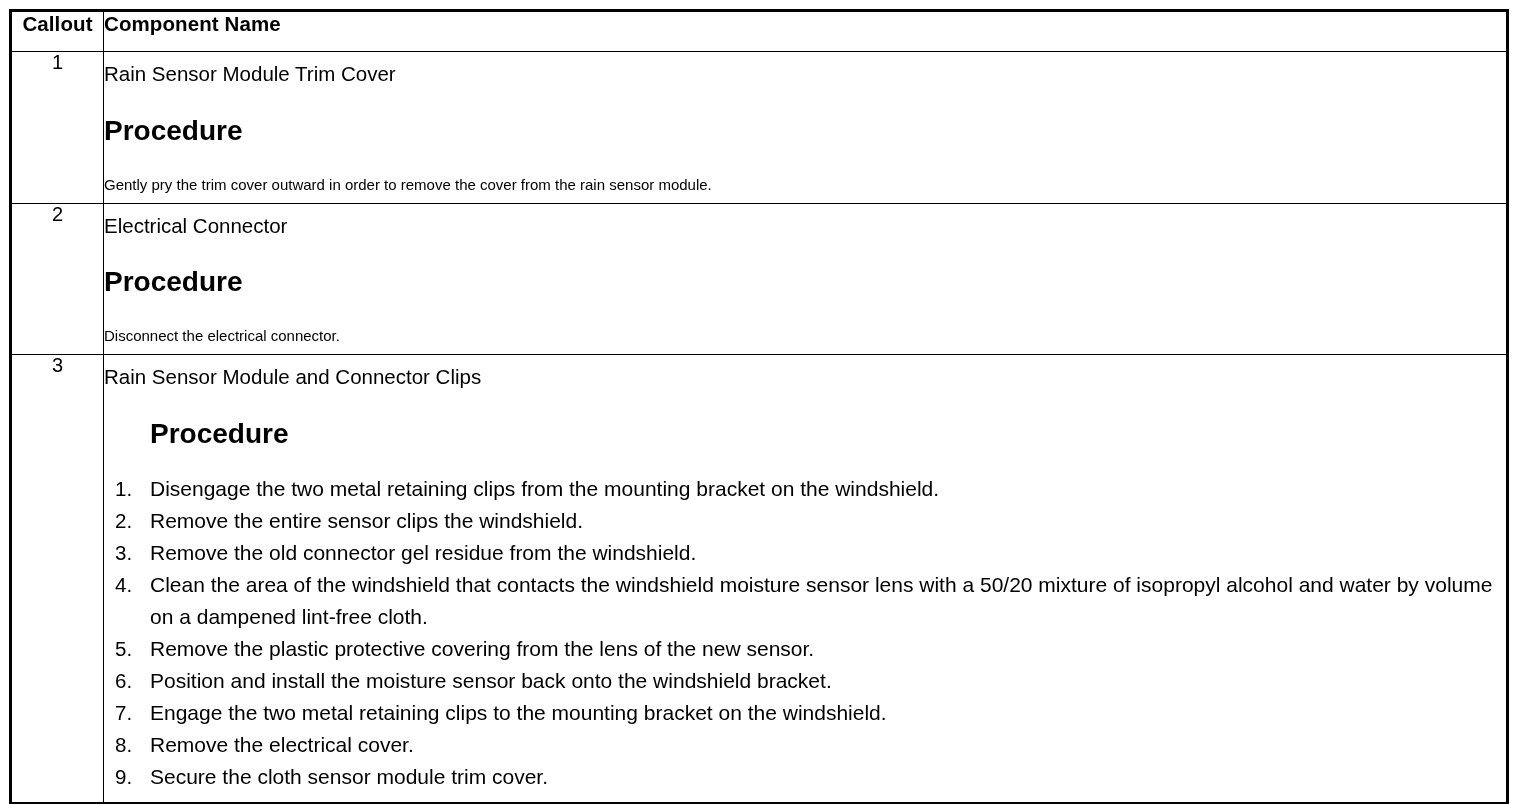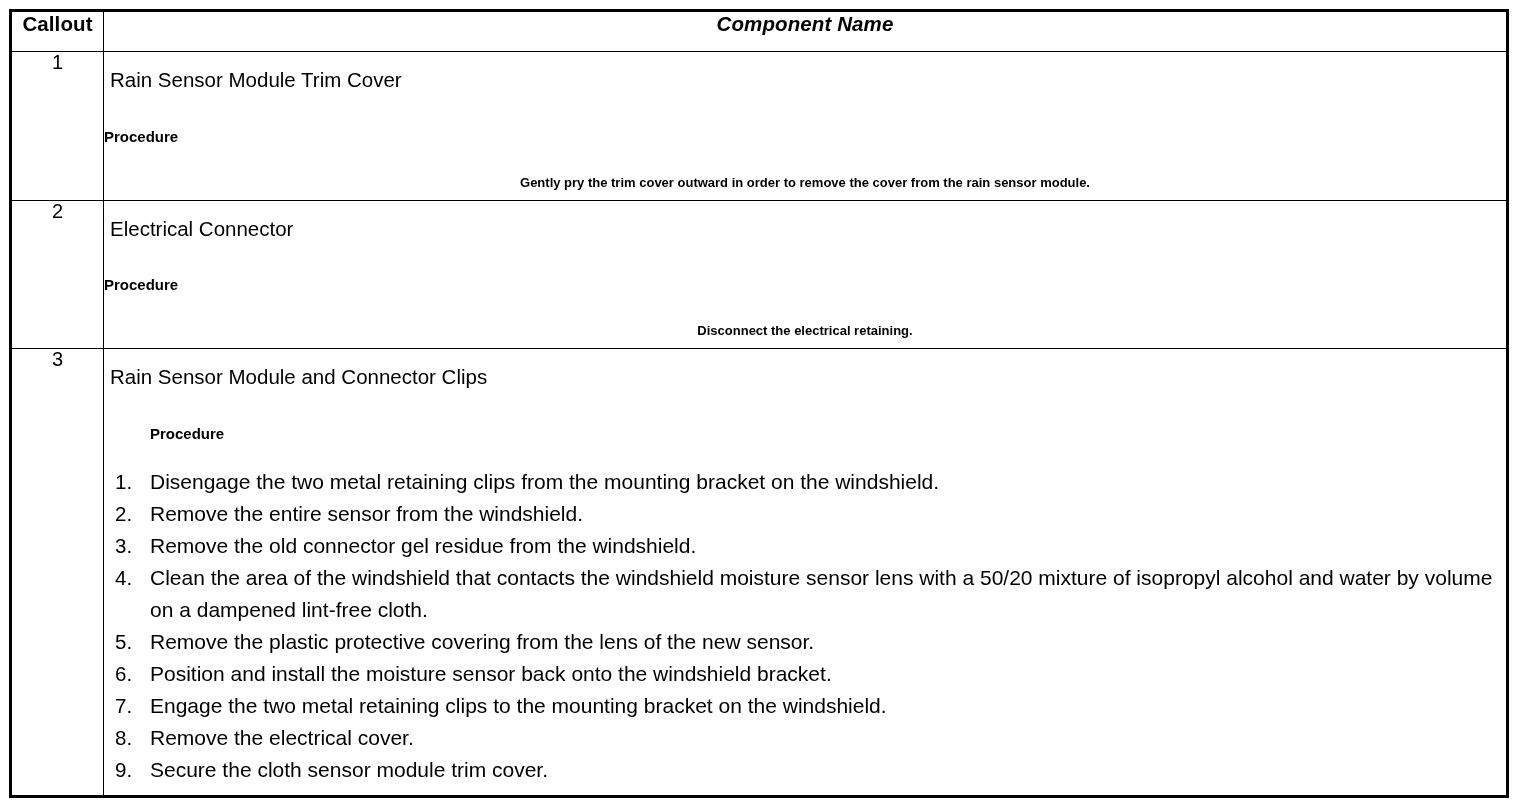--- a/index.html
+++ b/index.html
@@ -51,65 +51,63 @@
     height: 39px;
     font-size: 20.5px;
     font-weight: bold;
     letter-spacing: 0.1px;
   }
   .th-callout {
     text-align: center;
     vertical-align: middle;
   }
   .th-component {
-    text-align: center;
+    text-align: left;
     vertical-align: middle;
-    font-style: italic;
   }
 
   
   .callout-cell {
     text-align: center;
     vertical-align: middle;
     font-size: 20px;
     line-height: 1;
   }
 
   
   .component-cell {
     padding: 0 8px 0 9px;
     font-size: 20.5px;
     line-height: 1;
   }
 
   .comp-title {
-    margin: 6px;
+    margin: 0;
     padding-top: 12px;
     font-size: 20.5px;
     font-weight: normal;
     white-space: nowrap;
   }
 
   .comp-procedure {
     margin: 0;
     padding-top: 32px;
-    font-size: 15px;
+    font-size: 28px;
     font-weight: bold;
   }
   .comp-procedure.indented {
     padding-left: 46px;
   }
 
   .comp-body {
     margin: 0;
     padding-top: 32px;
     padding-bottom: 11px;
-    font-size: 13px;
-    font-weight: bold;
-    text-align: center;
+    font-size: 15px;
+    font-weight: normal;
   }
 
   
   ol.steps {
     margin: 0;
     padding: 0;
     padding-top: 25px;
     padding-bottom: 9px;
     list-style: none;
     counter-reset: stepctr;
@@ -161,32 +159,32 @@
           <p class="comp-procedure">Procedure</p>
           <p class="comp-body">Gently pry the trim cover outward in order to remove the cover from the rain sensor module.</p>
         </td>
       </tr>
 
       <tr>
         <td class="callout-cell">2</td>
         <td class="component-cell">
           <p class="comp-title">Electrical Connector</p>
           <p class="comp-procedure">Procedure</p>
-          <p class="comp-body">Disconnect the electrical retaining.</p>
+          <p class="comp-body">Disconnect the electrical connector.</p>
         </td>
       </tr>
 
       <tr>
         <td class="callout-cell">3</td>
         <td class="component-cell">
           <p class="comp-title">Rain Sensor Module and Connector Clips</p>
           <p class="comp-procedure indented">Procedure</p>
           <ol class="steps">
             <li>Disengage the two metal retaining clips from the mounting bracket on the windshield.</li>
-            <li>Remove the entire sensor from the windshield.</li>
+            <li>Remove the entire sensor clips the windshield.</li>
             <li>Remove the old connector gel residue from the windshield.</li>
             <li>Clean the area of the windshield that contacts the windshield moisture sensor lens with a 50/20 mixture of isopropyl alcohol and water by volume on a dampened lint-free cloth.</li>
             <li>Remove the plastic protective covering from the lens of the new sensor.</li>
             <li>Position and install the moisture sensor back onto the windshield bracket.</li>
             <li>Engage the two metal retaining clips to the mounting bracket on the windshield.</li>
             <li>Remove the electrical cover.</li>
             <li>Secure the cloth sensor module trim cover.</li>
           </ol>
         </td>
       </tr>

